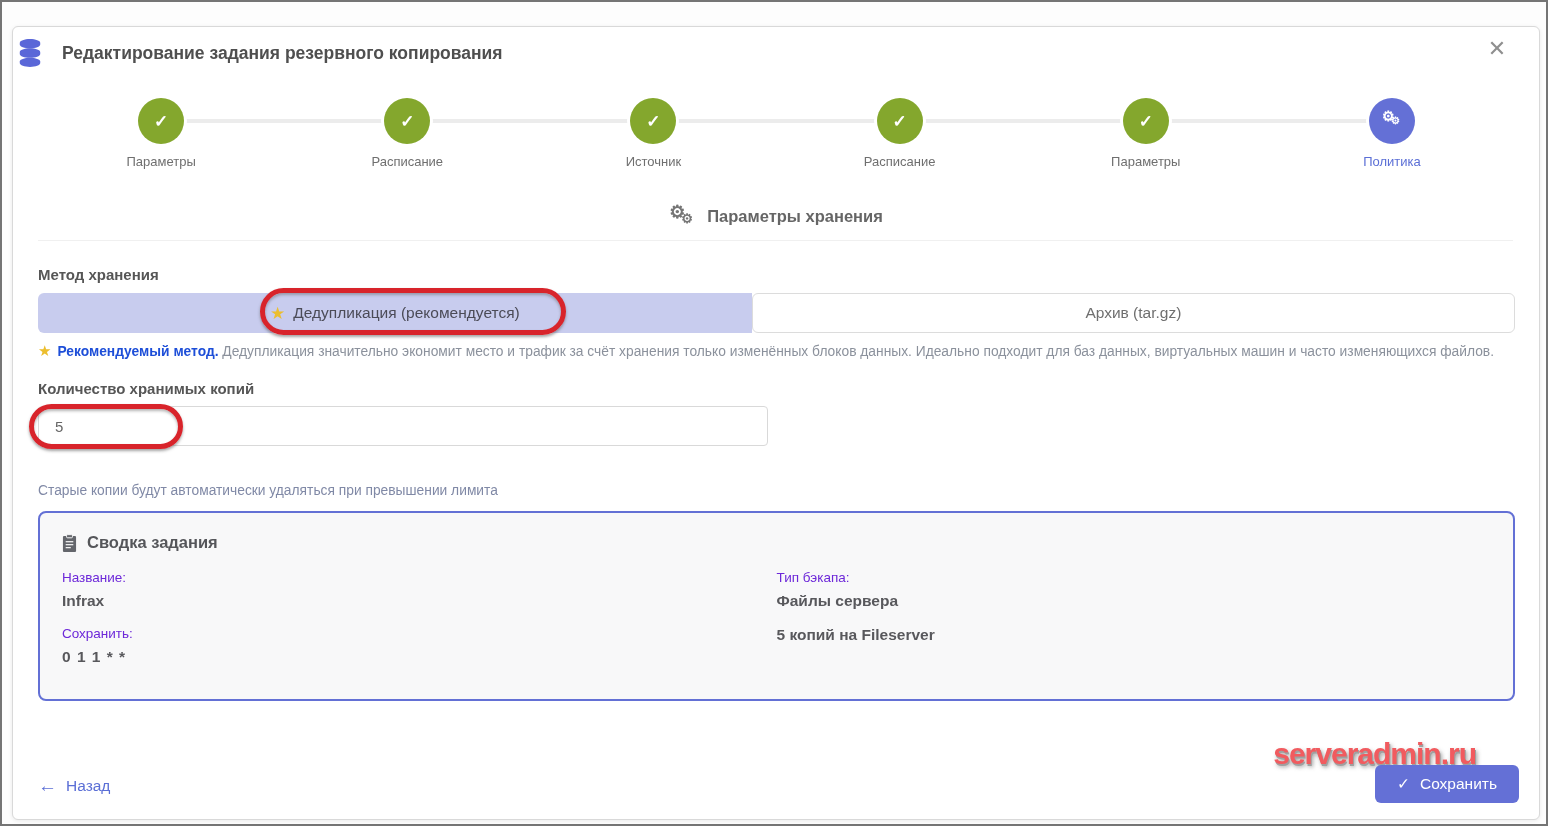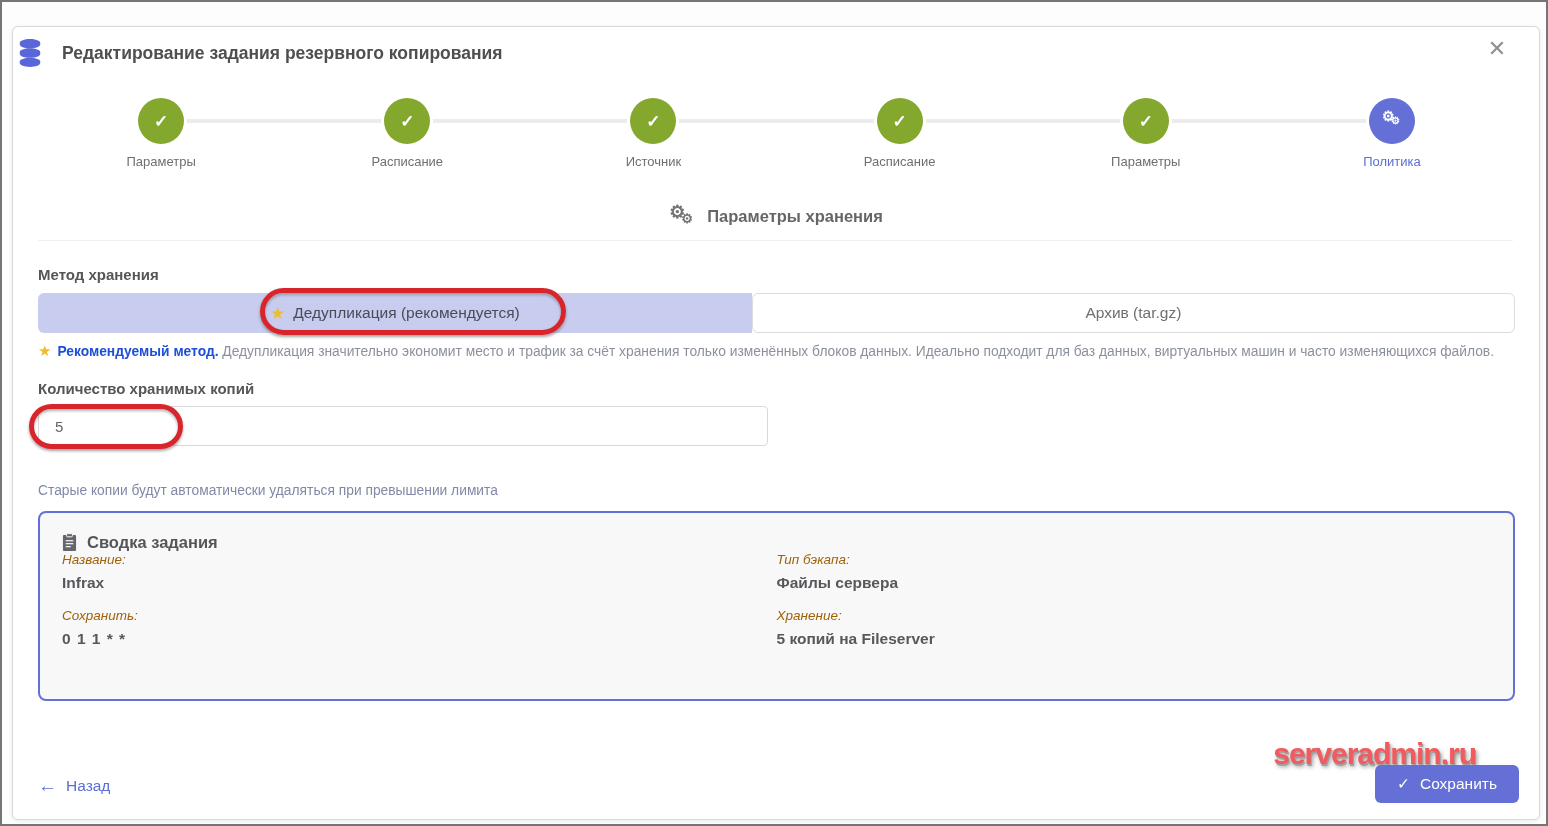--- a/index.html
+++ b/index.html
@@ -85,23 +85,23 @@
     border:1px solid #d9d9d9; border-radius:4px; padding:0 16px;
     font-size:15px; color:#666; font-family:"Liberation Sans", sans-serif; outline:none;
   }
   .copies-help { position:absolute; left:25px; top:456px; font-size:13.8px; color:#8089a6; }
   
   .summary {
     position:absolute; left:25px; top:484px; width:1477px; height:190px;
     background:#f8f8f9; border:2px solid #6370d5; border-radius:8px;
     padding:20px 22px;
   }
-  .summary-title { display:flex; align-items:flex-start; gap:10px; font-size:16.5px; font-weight:700; color:#55565a; margin-bottom:0; }
+  .summary-title { display:flex; align-items:center; gap:10px; font-size:16.5px; font-weight:700; color:#55565a; margin-bottom:18px; }
   .summary-grid { display:grid; grid-template-columns:1fr 1fr; row-gap:16px; }
-  .sum-label { font-size:13.5px; color:#a16207; margin-bottom:7px;font-style:italic; }
+  .sum-label { font-size:13.5px; color:#6d28d9; margin-bottom:7px; }
   .sum-value { font-size:15.5px; font-weight:700; color:#58585c; }
   .spaced { letter-spacing:1px; }
   
   .back-link {
     position:absolute; left:25px; top:748px; display:flex; align-items:center; gap:9px;
     font-size:15.5px; color:#5b6fd6; cursor:pointer; background:none; border:none;
     font-family:"Liberation Sans", sans-serif;
   }
   .back-arrow { font-size:19px; font-weight:700; }
   .save-btn {
@@ -224,21 +224,20 @@
         </div>
         <div>
           <div class="sum-label">Тип бэкапа:</div>
           <div class="sum-value">Файлы сервера</div>
         </div>
         <div>
           <div class="sum-label">Сохранить:</div>
           <div class="sum-value spaced">0 1 1 * *</div>
         </div>
         <div>
-          <div class="sum-label">Хранение:</div>
           <div class="sum-value">5 копий на Fileserver</div>
         </div>
       </div>
     </div>
 
     <button class="back-link">
       <span class="back-arrow">←</span>
       <span>Назад</span>
     </button>
     <div class="watermark">serveradmin.ru</div>

